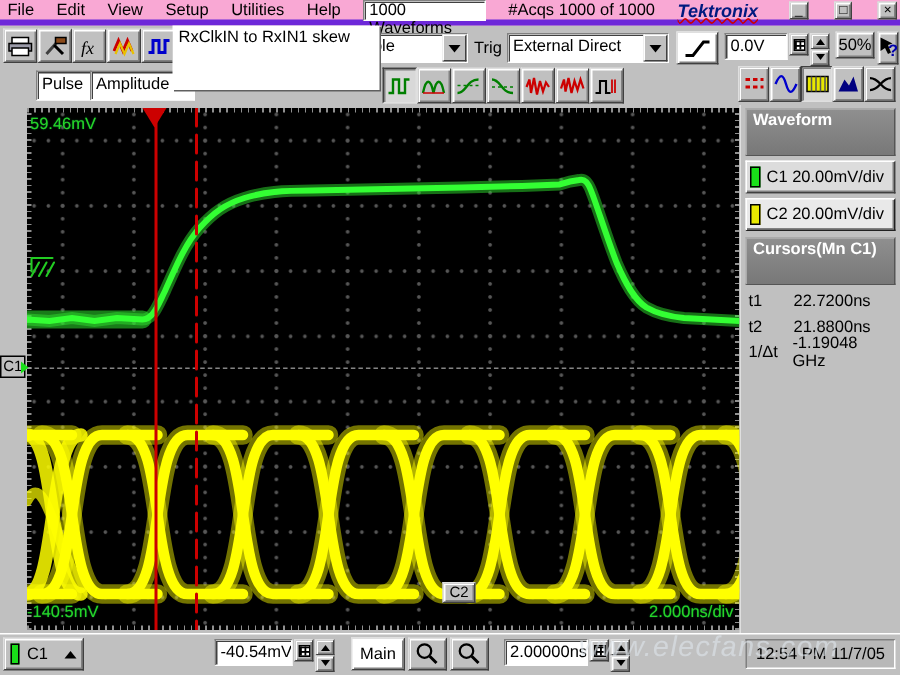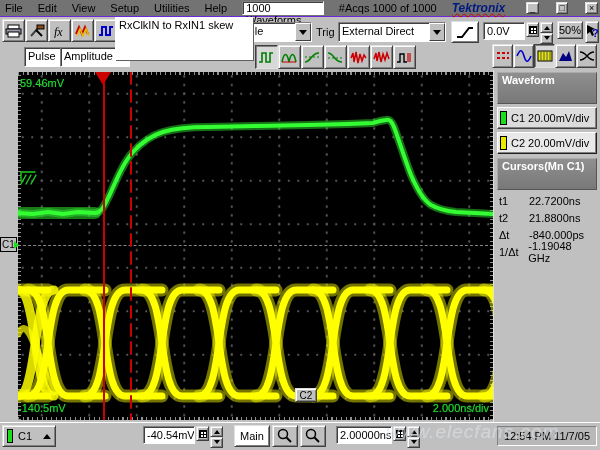--- a/index.html
+++ b/index.html
@@ -4,21 +4,21 @@
 <style>
 *{margin:0;padding:0;box-sizing:border-box}
 html,body{width:600px;height:450px;overflow:hidden}
 body{position:relative;background:#c0c0c0;font-family:"Liberation Sans",sans-serif;font-size:11px;color:#000}
 .abs{position:absolute}
 .raised{background:#c0c0c0;border:1px solid;border-color:#dfdfdf #404040 #404040 #dfdfdf;box-shadow:inset 1px 1px 0 #fff,inset -1px -1px 0 #808080}
 .pressed{background:#d8d8d8;border:1px solid;border-color:#404040 #dfdfdf #dfdfdf #404040;box-shadow:inset 1px 1px 0 #808080}
 .sunkw{background:#fff;border:1px solid;border-color:#808080 #fff #fff #808080;box-shadow:inset 1px 1px 0 #404040}
 .sunkg{background:#b8b8b8;border:1px solid;border-color:#808080 #fff #fff #808080}
 .btn{display:flex;align-items:center;justify-content:center;cursor:pointer}
-.menubar{position:absolute;left:0;top:0;width:600px;height:17px;display:flex;align-items:center;padding-left:5px;gap:15px;border-bottom:1px solid #6d28d9;background:#737373}
+.menubar{position:absolute;left:0;top:0;width:600px;height:17px;display:flex;align-items:center;padding-left:5px;gap:15px;border-bottom:4px solid #6d28d9;background:#f9a8d4}
 .mi{cursor:pointer}
 .wfbox{width:92px;height:14px;line-height:12px;padding-left:3px}
 .acqs{white-space:nowrap}
 .brand{margin-left:auto;font-weight:bold;font-style:italic;color:#001a7f;font-size:12px;text-decoration:underline wavy #cc0000 1px;margin-right:6px}
 .winbtn{width:14px;height:12px;font-size:9px;line-height:9px;margin-right:2px}
 .combo{display:flex;align-items:stretch;background:#fff;border:1px solid;border-color:#808080 #fff #fff #808080;box-shadow:inset 1px 1px 0 #404040}
 .combo .val{flex:1;padding:2px 3px;white-space:nowrap;overflow:hidden}
 .cbtn{width:16px;background:#c0c0c0;border:1px solid;border-color:#fff #404040 #404040 #fff;display:flex;align-items:center;justify-content:center}
 .darr{width:0;height:0;border:4px solid transparent;border-top:5px solid #000;margin-top:4px}
 .uarr{width:0;height:0;border:4px solid transparent;border-bottom:5px solid #000;margin-bottom:4px}
@@ -313,24 +313,20 @@
     <div class="shead" style="margin-top:4px">Cursors(Mn C1)</div>
     <div class="crow" style="margin-top:2px">
       <span class="cl">t1</span>
       <span>22.7200ns</span>
     </div>
     <div class="crow">
       <span class="cl">t2</span>
       <span>21.8800ns</span>
     </div>
     <div class="crow">
-      <span class="cl">Δt</span>
-      <span>-840.000ps</span>
-    </div>
-    <div class="crow">
       <span class="cl">1/Δt</span>
       <span>-1.19048 GHz</span>
     </div>
   </div>
 </div>
 
 <div class="bottombar">
   <div class="abs raised btn" style="left:2px;top:2px;width:54px;height:22px;justify-content:flex-start;padding:0 4px;gap:5px">
     <span style="width:7px;height:14px;background:#19e019;border:1px solid #000"></span>
     <span>C1</span>

